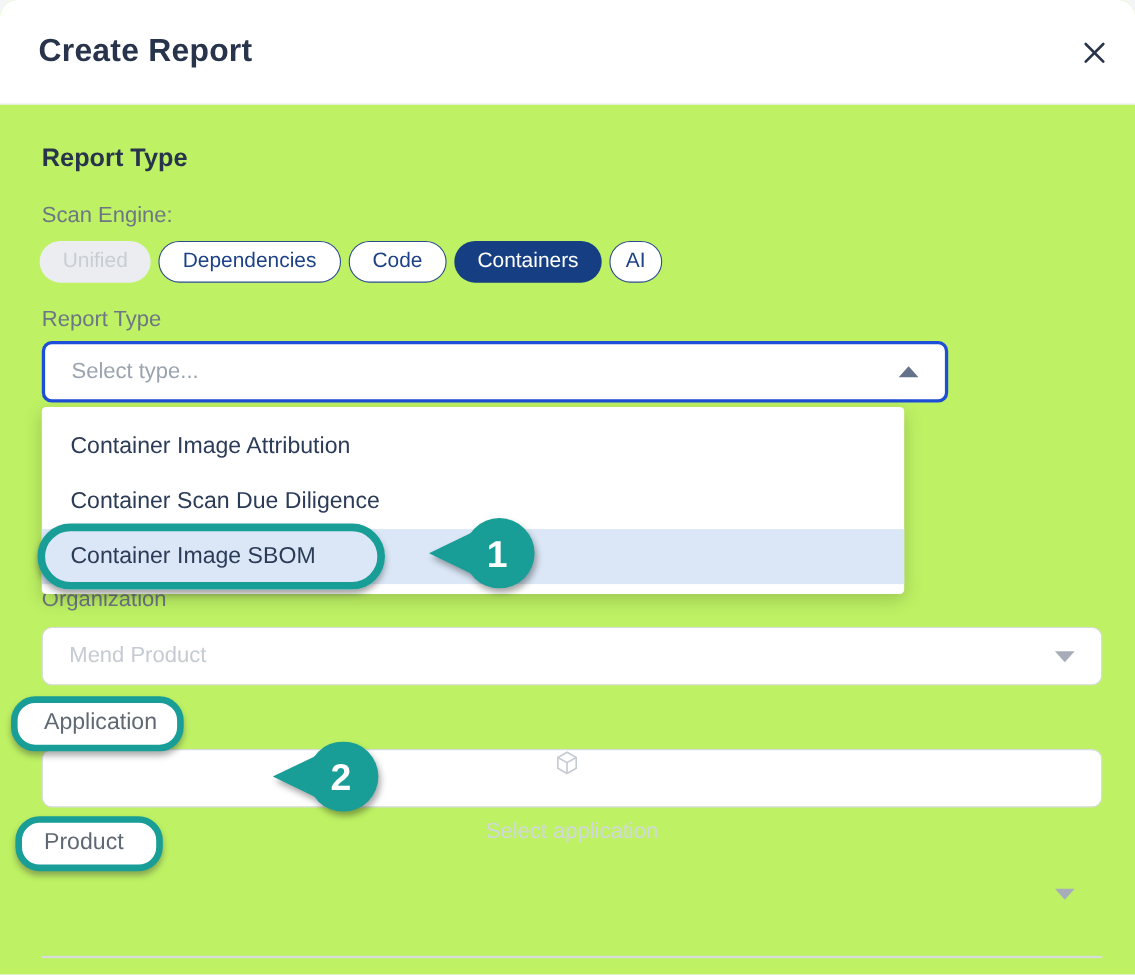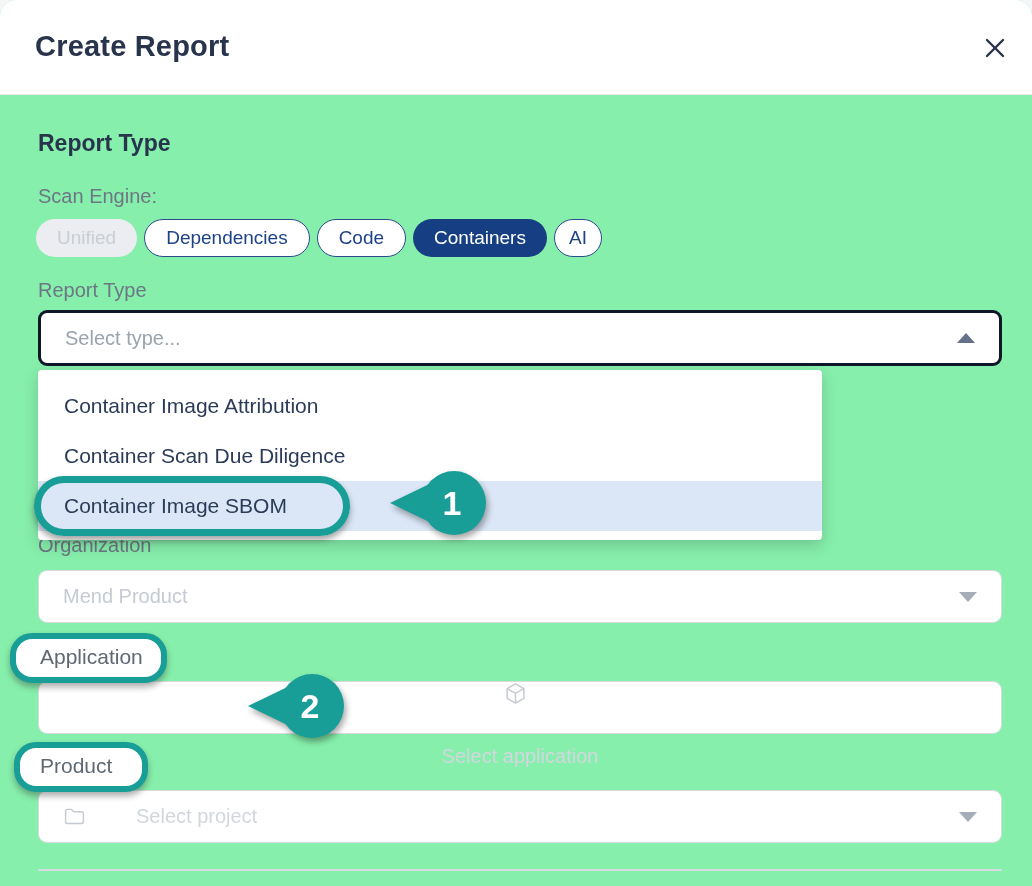--- a/index.html
+++ b/index.html
@@ -1,20 +1,20 @@
 <!DOCTYPE html>
 <html><head>
 <meta charset="utf-8">
 <style>
   * { margin:0; padding:0; box-sizing:border-box; }
   html,body { background:#f4f5f7; }
   body { font-family:"Liberation Sans", sans-serif; }
   .modal {
     position:relative; width:1032px; height:886px;
-    background:#86efac; border-radius:16px 16px 0 0; overflow:hidden;
+    background:#bef264; border-radius:16px 16px 0 0; overflow:hidden;
   }
   
   .modal-header {
     position:absolute; top:0; left:0; right:0; height:95px;
     border-bottom:1px solid #e9ebef; background:#fff;
   }
   .modal-title {
     position:absolute; left:35px; top:30px;
     font-size:29px; font-weight:600; color:#28344b; letter-spacing:0.2px;
   }
@@ -36,22 +36,22 @@
     display:flex; align-items:center; padding:0 21px;
     background:#fff; cursor:pointer; white-space:nowrap;
   }
   .pill-disabled { background:#ebedf0; color:#c9ced6; cursor:default; }
   .pill-outline { border:1.5px solid #2a4a8d; color:#1d4287; }
   .pill-selected { background:#153f82; color:#ffffff; }
   .pill-ai { padding:0 14px; }
   .report-type-label { left:38px; top:279px; }
   
   .type-select {
-    position:absolute; left:38px; top:310px; width:964px; height:56px;
-    border:3px solid #0f172a; border-radius:9px; background:#fff;
+    position:absolute; left:38px; top:310px; width:824px; height:56px;
+    border:3px solid #1d4ed8; border-radius:9px; background:#fff;
     display:flex; align-items:center; padding:0 24px; cursor:pointer;
   }
   .placeholder-text { font-size:20px; color:#9aa3ae; }
   .caret-up {
     margin-left:auto; width:0; height:0;
     border-left:9px solid transparent; border-right:9px solid transparent;
     border-bottom:10px solid #64718a;
   }
   .caret-down {
     margin-left:auto; width:0; height:0;
@@ -179,25 +179,16 @@
 
   <svg class="callout callout-2" width="100" height="64" viewBox="0 0 100 64">
     <polygon points="2,32 58,5 58,59" fill="#189e97"></polygon>
     <circle cx="66" cy="32" r="32" fill="#189e97"></circle>
     <text x="64" y="44" text-anchor="middle">2</text>
   </svg>
 
   <div class="label-ring project-ring">
     <span class="ring-label-text">Product</span>
   </div>
-  <div class="soft-select project-select">
-    <span class="select-icon">
-      <svg width="23" height="23" viewBox="0 0 22 22" fill="none">
-        <path d="M2.5 6 Q2.5 4.2 4.2 4.2 H8.2 L10.2 6.4 H17.8 Q19.5 6.4 19.5 8.2 V15.8 Q19.5 17.6 17.8 17.6 H4.2 Q2.5 17.6 2.5 15.8 Z" stroke="#c5cad3" stroke-width="1.4" stroke-linejoin="round"></path>
-      </svg>
-    </span>
-    <span class="light-placeholder">Select project</span>
-    <span class="caret-down"></span>
-  </div>
 
   <div class="bottom-divider"></div>
 
 </div>
 
 </body></html>

